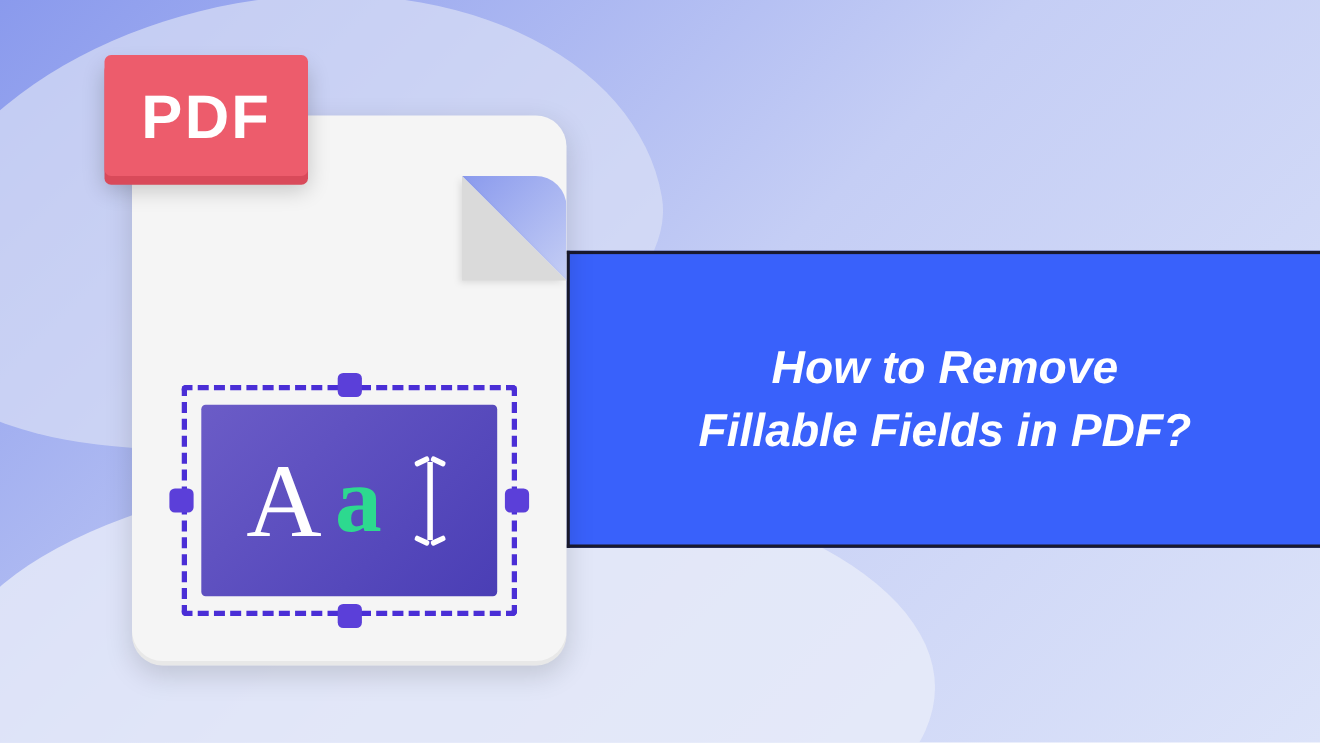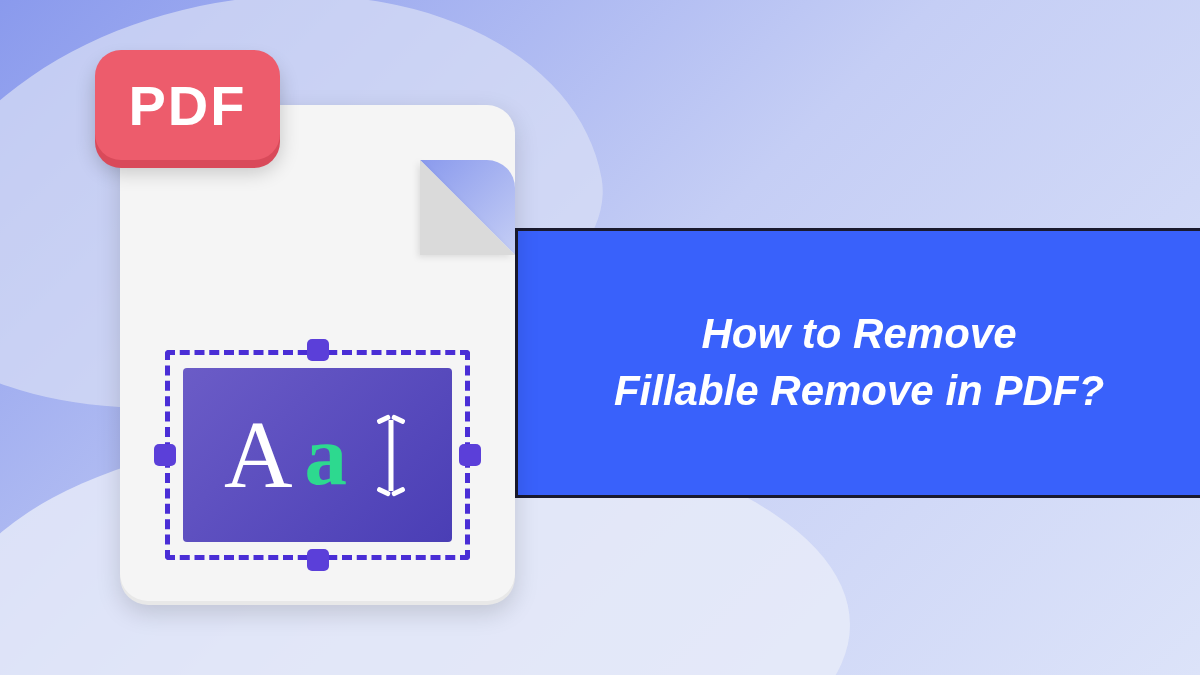--- a/index.html
+++ b/index.html
@@ -97,21 +97,21 @@
       clip-path: polygon(0 0, 100% 0, 100% 100%);
       border-radius: 0 28px 0 0;
     }
     .pdf-badge {
       position: absolute;
       top: 0;
       left: -25px;
       width: 185px;
       height: 110px;
       background: #ed5c6c;
-      border-radius: 26px;
+      border-radius: 6px;
       display: flex;
       align-items: center;
       justify-content: center;
       box-shadow: 0 8px 0 #d94a5a, 0 12px 20px rgba(0,0,0,0.2);
       z-index: 10;
     }
     .pdf-badge-text {
       color: #ffffff;
       font-size: 56px;
       font-weight: 900;
@@ -225,21 +225,21 @@
   </style>
 </head>
 <body>
 
 <div class="bg-wave-top"></div>
 <div class="bg-wave-bottom"></div>
 
 <div class="title-banner">
   <div class="title-text">
     <div>How to Remove</div>
-    <div>Fillable Remove in PDF?</div>
+    <div>Fillable Fields in PDF?</div>
   </div>
 </div>
 
 <div class="doc-container">
   <div class="doc-page">
     <div class="doc-corner-cut"></div>
     <div class="doc-fold-triangle"></div>
 
     <div class="field-box">
       <div class="field-dashed"></div>

